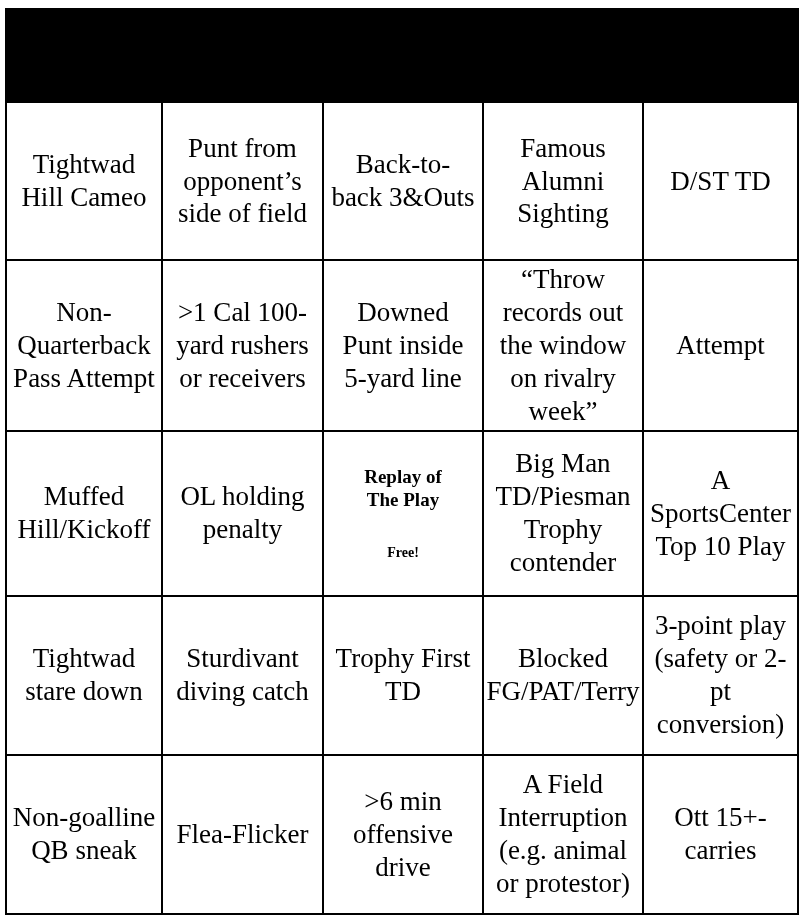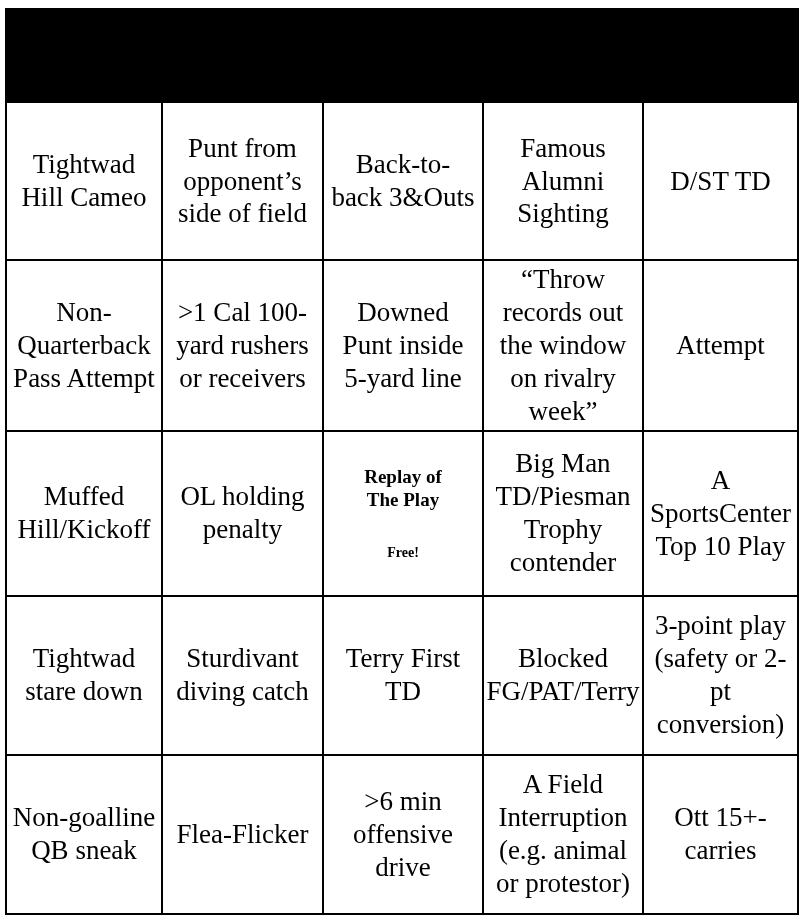--- a/index.html
+++ b/index.html
@@ -117,21 +117,21 @@
 contender</td>
     <td>A
 SportsCenter
 Top 10 Play</td>
   </tr>
   <tr class="row-4">
     <td>Tightwad
 stare down</td>
     <td>Sturdivant
 diving catch</td>
-    <td>Terry First
+    <td>Trophy First
 TD</td>
     <td>Blocked
 FG/PAT/Terry</td>
     <td>3-point play
 (safety or 2-
 pt
 conversion)</td>
   </tr>
   <tr class="row-5">
     <td>Non-goalline

